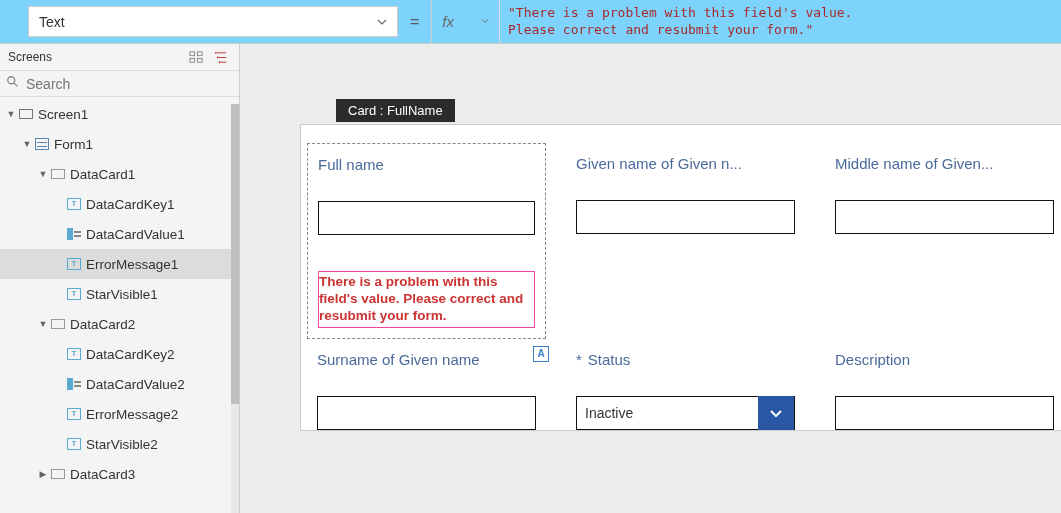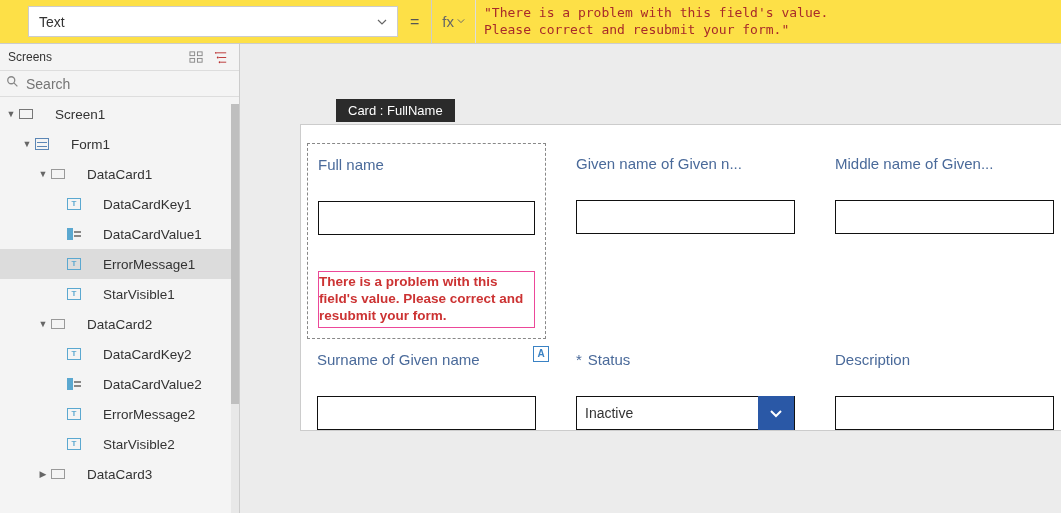--- a/index.html
+++ b/index.html
@@ -1,37 +1,37 @@
 <!DOCTYPE html>
 <html><head>
 <meta charset="utf-8">
 <style>
   * { box-sizing: border-box; margin: 0; padding: 0; }
   body { font-family: "Segoe UI", Arial, sans-serif; font-size: 13px; color: #333; background: #ececec; overflow: hidden; width: 1061px; height: 513px; }
-  .top-bar { display: flex; align-items: stretch; background: #fde047; border-bottom: 1px solid #ccc; height: 44px; }
+  .top-bar { display: flex; align-items: stretch; background: #7dd3fc; border-bottom: 1px solid #ccc; height: 44px; }
   .prop-dd { display: flex; align-items: center; justify-content: space-between; width: 370px; margin: 6px 0 6px 28px; padding: 0 10px; border: 1px solid #ccc; background: #fff; font-size: 14px; cursor: pointer; }
   .prop-dd .chev { color: #666; }
   .eq { display: flex; align-items: center; padding: 0 12px; color: #555; font-size: 16px; }
   .fx-box { display: flex; align-items: center; flex: 1; border-left: 1px solid #ccc; }
-  .fx-label { display: flex; align-items: center; padding: 0 10px; color: #666; font-size: 15px; border-right: 1px solid #ddd; height: 100%; cursor: pointer; }
+  .fx-label { display: flex; align-items: center; padding: 0 10px; font-style: italic; color: #666; font-size: 15px; border-right: 1px solid #ddd; height: 100%; cursor: pointer; gap: 24px; }
   .fx-label .chev { font-size: 10px; margin-left: 3px; }
   .fx-input { flex: 1; padding: 4px 8px; font-family: Consolas, monospace; font-size: 13px; color: #a82a2a; line-height: 1.3; white-space: pre; }
   .main { display: flex; height: calc(100% - 44px); }
   .sidebar { width: 240px; background: #f4f4f4; border-right: 1px solid #ccc; display: flex; flex-direction: column; position: relative; }
   .sb-head { display: flex; align-items: center; justify-content: space-between; padding: 4px 10px 4px 4px; border-bottom: 1px solid #ddd; }
   .sb-head-title { font-size: 12px; color: #333; padding: 2px 4px; }
   .sb-head-icons svg { width: 15px; height: 15px; vertical-align: middle; margin-left: 6px; }
   .sb-search { display: flex; align-items: center; padding: 4px 6px; border-bottom: 1px solid #ddd; color: #888; }
   .sb-search svg { width: 14px; height: 14px; margin-right: 6px; }
   .sb-search input { border: none; background: transparent; outline: none; font-size: 14px; color: #666; width: 100%; }
   .tree { flex: 1; overflow: auto; padding-top: 2px; }
   .tree-row { display: flex; align-items: center; height: 30px; cursor: pointer; white-space: nowrap; }
   .tree-row.sel { background: #dcdcdc; }
   .tw { width: 14px; text-align: center; color: #666; font-size: 9px; user-select: none; display: inline-flex; align-items: center; justify-content: center; }
-  .tree-row .nm { margin-left: 21px; font-size: 13.5px; color: #333; }
+  .tree-row .nm { margin-left: 4px; font-size: 13.5px; color: #333; }
   .ico { width: 16px; height: 16px; display: inline-flex; align-items: center; justify-content: center; }
   .ico-screen { border: 1.5px solid #777; width: 14px; height: 10px; }
   .ico-form { border: 1px solid #5b86b5; width: 14px; height: 12px; position: relative; }
   .ico-form::before, .ico-form::after { content: ""; position: absolute; left: 1px; right: 1px; height: 1px; background: #5b86b5; }
   .ico-form::before { top: 3px; } .ico-form::after { top: 7px; }
   .ico-card { border: 1.5px solid #999; width: 14px; height: 10px; }
   .ico-txt { border: 1px solid #5ba8d0; color: #5ba8d0; font-size: 8px; line-height: 10px; width: 14px; height: 12px; text-align: center; font-weight: bold; }
   .ico-val { width: 14px; height: 12px; position: relative; }
   .ico-val::before { content: ""; position: absolute; left: 0; top: 0; width: 6px; height: 12px; background: #5ba8d0; }
   .ico-val::after { content: ""; position: absolute; left: 7px; top: 3px; right: 0; height: 2px; background: #888; box-shadow: 0 4px 0 #888; }

